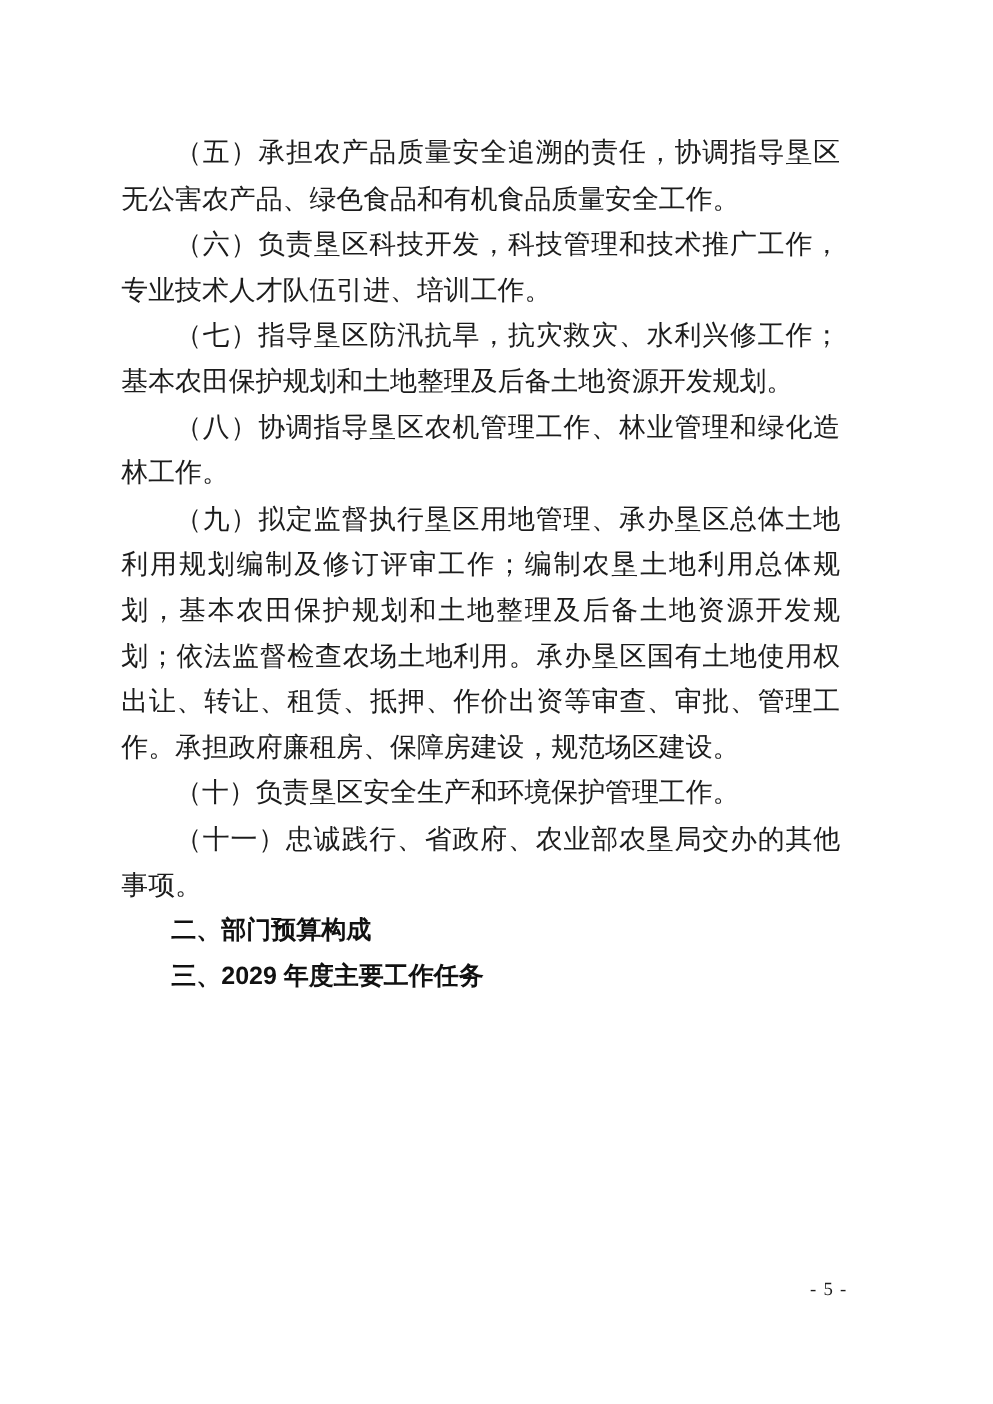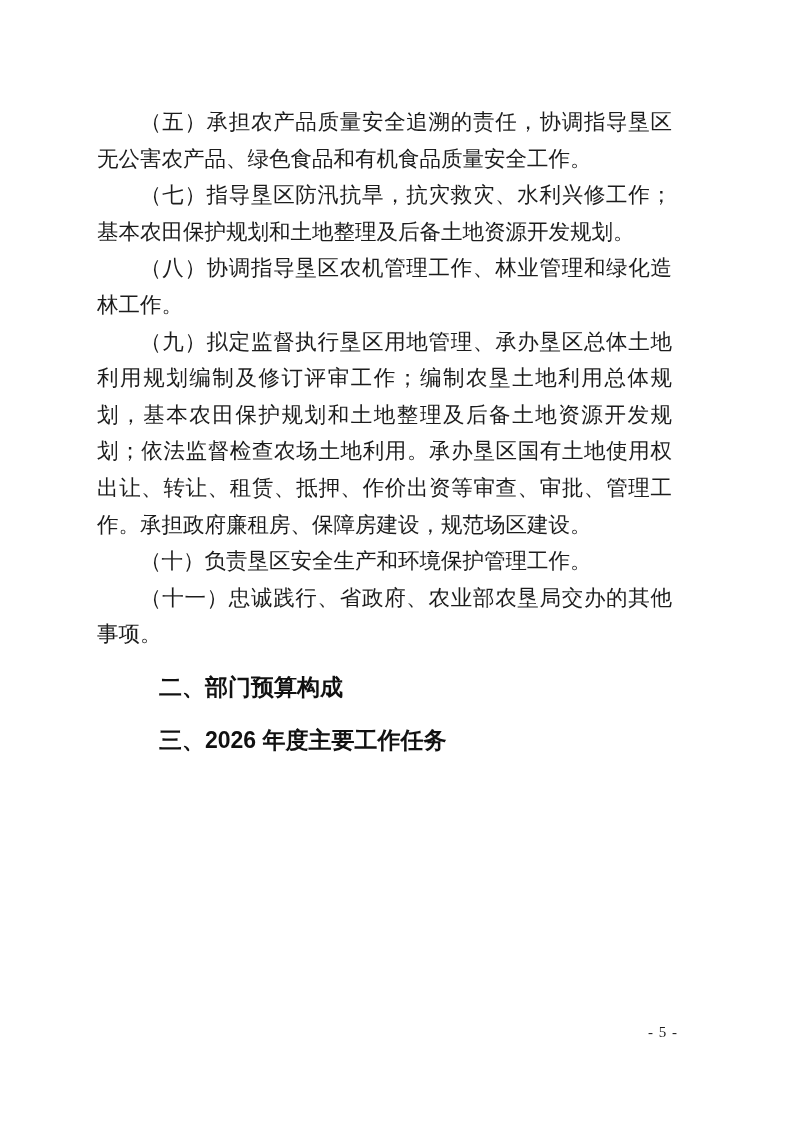--- a/index.html
+++ b/index.html
@@ -27,23 +27,23 @@
     font-size: 21.5px;
     line-height: 36.6px;
     color: #1c1c1c;
     text-align: justify;
     text-align-last: left;
     text-indent: 2em;
     font-family: "Liberation Serif", "DejaVu Serif", serif;
     word-break: break-all;
   }
   .heading {
-    margin: 16px;
+    margin: 0;
     padding: 0;
-    font-size: 23px;
+    font-size: 20px;
     line-height: 36.6px;
     color: #111111;
     text-indent: 2em;
     font-weight: 700;
     font-family: "Liberation Sans", "DejaVu Sans", sans-serif;
   }
   .page-number {
     position: absolute;
     top: 1022px;
     right: 116px;
@@ -53,22 +53,23 @@
     letter-spacing: 1px;
     font-family: "Liberation Serif", "DejaVu Serif", serif;
   }
 </style>
 </head>
 <body>
 
 <div class="page">
   <div class="content">
     <p class="para">（五）承担农产品质量安全追溯的责任，协调指导垦区无公害农产品、绿色食品和有机食品质量安全工作。</p>
+    <p class="para">（六）负责垦区科技开发，科技管理和技术推广工作，专业技术人才队伍引进、培训工作。</p>
     <p class="para">（七）指导垦区防汛抗旱，抗灾救灾、水利兴修工作；基本农田保护规划和土地整理及后备土地资源开发规划。</p>
     <p class="para">（八）协调指导垦区农机管理工作、林业管理和绿化造林工作。</p>
     <p class="para">（九）拟定监督执行垦区用地管理、承办垦区总体土地利用规划编制及修订评审工作；编制农垦土地利用总体规划，基本农田保护规划和土地整理及后备土地资源开发规划；依法监督检查农场土地利用。承办垦区国有土地使用权出让、转让、租赁、抵押、作价出资等审查、审批、管理工作。承担政府廉租房、保障房建设，规范场区建设。</p>
     <p class="para">（十）负责垦区安全生产和环境保护管理工作。</p>
     <p class="para">（十一）忠诚践行、省政府、农业部农垦局交办的其他事项。</p>
     <p class="heading">二、部门预算构成</p>
-    <p class="heading">三、2026 年度主要工作任务</p>
+    <p class="heading">三、2029 年度主要工作任务</p>
   </div>
   <div class="page-number">- 5 -</div>
 </div>
 
 </body></html>

